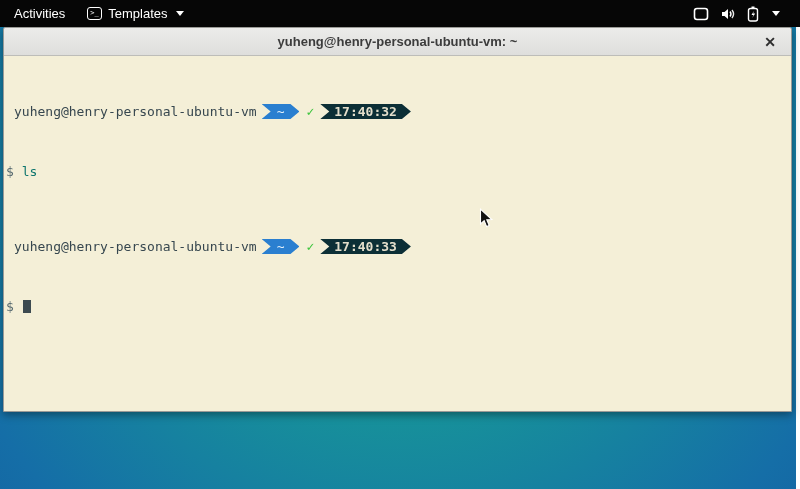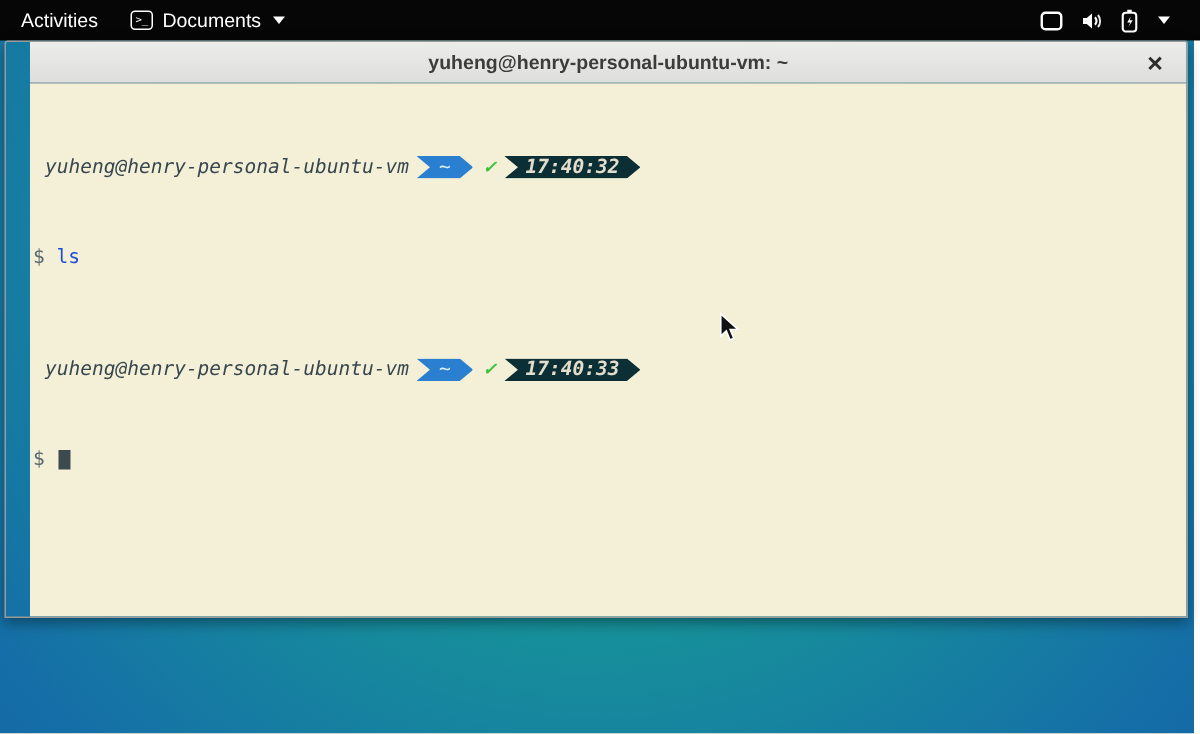--- a/index.html
+++ b/index.html
@@ -33,72 +33,72 @@
   }
   .notif-dot { width:5px; height:5px; border-radius:50%; background:#fff; display:inline-block; }
   .sysicons { margin-left:auto; display:flex; align-items:center; gap:11px; padding-right:20px; height:100%; cursor:pointer; }
   .sysicons svg { display:block; }
 
   
   .window {
     position:absolute; left:3px; top:27px; width:789px; height:385px;
     border:1px solid #9a9a96; border-radius:2px 2px 0 0;
     box-shadow:0 3px 9px rgba(0,0,0,0.38);
-    display:flex; flex-direction:column; overflow:hidden;padding-left:16px;
+    display:flex; flex-direction:column; overflow:hidden;
   }
   .titlebar {
     height:28px; flex:0 0 28px;
     background:linear-gradient(#ececea, #dededc);
     border-bottom:1px solid #bdbdb9;
     display:flex; align-items:center; justify-content:center; position:relative;
   }
   .titlebar .title { font-size:13px; font-weight:bold; color:#3c3c3c; }
   .titlebar .close {
     position:absolute; right:12px; top:50%; transform:translateY(-50%);
     width:18px; height:18px; display:flex; align-items:center; justify-content:center;
     color:#2e2e2e; font-size:14px; font-weight:bold; cursor:pointer;
   }
 
   .termbody {
     flex:1; background:#f4efd7; padding:3px 2px 0 2px;
     font-family:"DejaVu Sans Mono", monospace; font-size:13px; line-height:15px;
     color:#37474f; white-space:pre; cursor:text;
   }
   .tline { height:15px; display:flex; align-items:center; }
-  .prompt-line { padding-left:8px;font-style:italic; }
+  .prompt-line { padding-left:8px; }
   .user { color:#37474f; }
 
   .pl-seg {
     display:inline-flex; align-items:center; justify-content:center;
     height:15px; margin-left:5px; padding:0 15px;
     clip-path:polygon(0 0, calc(100% - 9px) 0, 100% 50%, calc(100% - 9px) 100%, 0 100%, 9px 50%);
   }
   .pl-blue { background:#2a7fd0; color:#e2f0fb; }
   .pl-dark { background:#0c2f36; color:#e3decb; font-weight:bold; padding:0 14px; margin-left:6px;align-items:flex-end; }
   .check { color:#3cc43c; font-weight:bold; margin-left:7px; }
 
   .dollar { color:#56696f; }
-  .cmd { color:#1d4ed8; }
+  .cmd { color:#0f766e; }
   .dirs { color:#2a9198; }
   .cursor-block { display:inline-block; width:8px; height:13px; background:#3c4a50; vertical-align:middle; margin-left:1px; }
 
   .mouse-cursor { position:absolute; left:479px; top:208px; pointer-events:none; }
 </style>
 </head>
 <body>
 
 <div class="desktop">
 
   <div class="topbar">
     <div class="activities">Activities</div>
     <div class="appmenu">
       <span class="term-badge">
           <span>&gt;_</span>
         </span>
-      <span>Documents</span>
+      <span>Templates</span>
       <span class="caret-down"></span>
     </div>
     <div class="sysicons">
       <span>
         <svg width="16" height="14" viewBox="0 0 16 14">
             <rect x="1.5" y="1.5" width="13" height="11" rx="2.5" fill="none" stroke="#fff" stroke-width="1.6"></rect>
           </svg>
       </span>
       <span>
         <svg width="16" height="14" viewBox="0 0 16 14">

